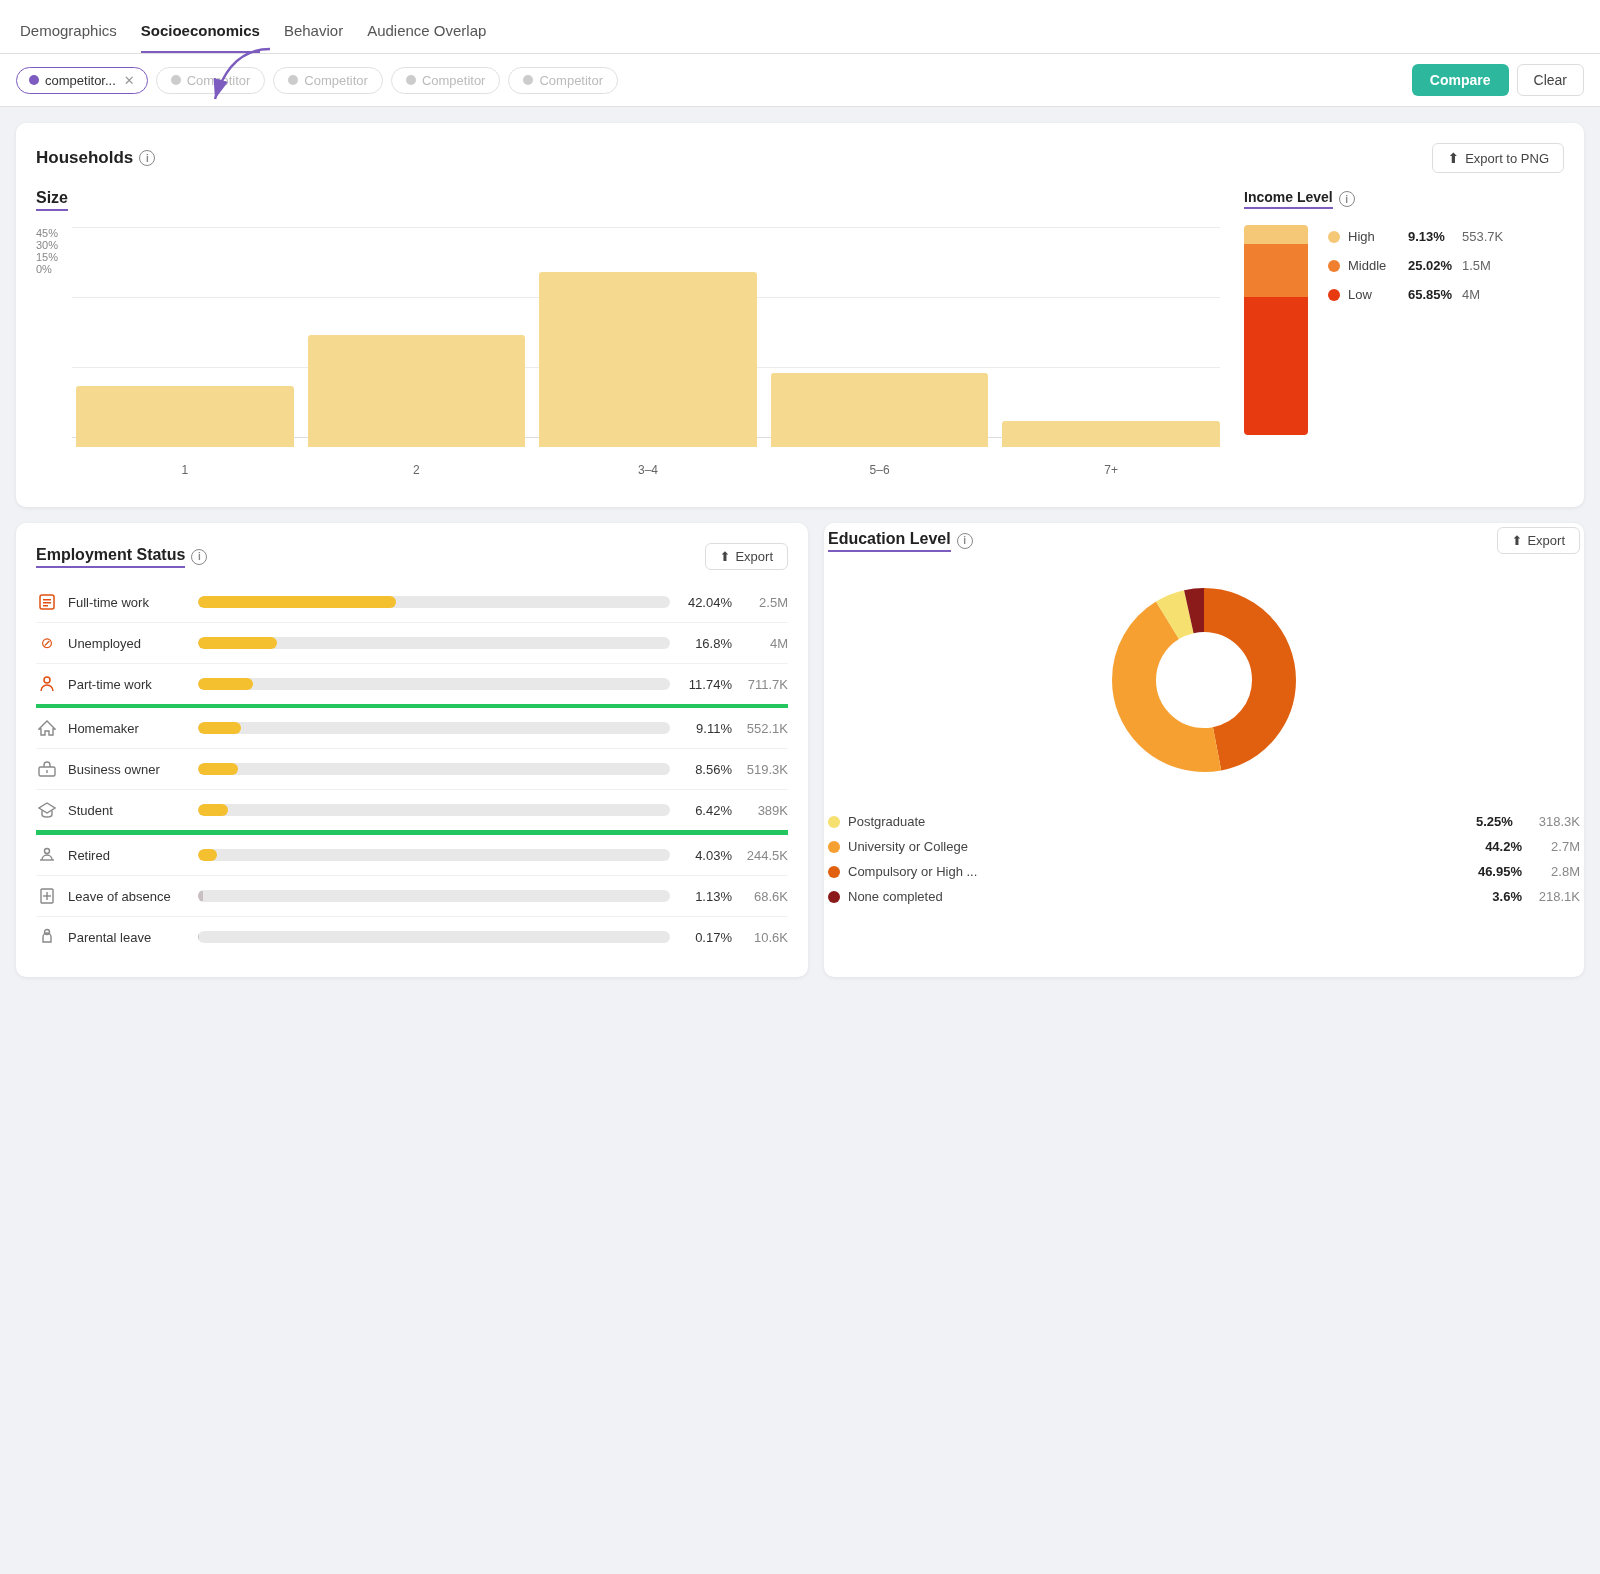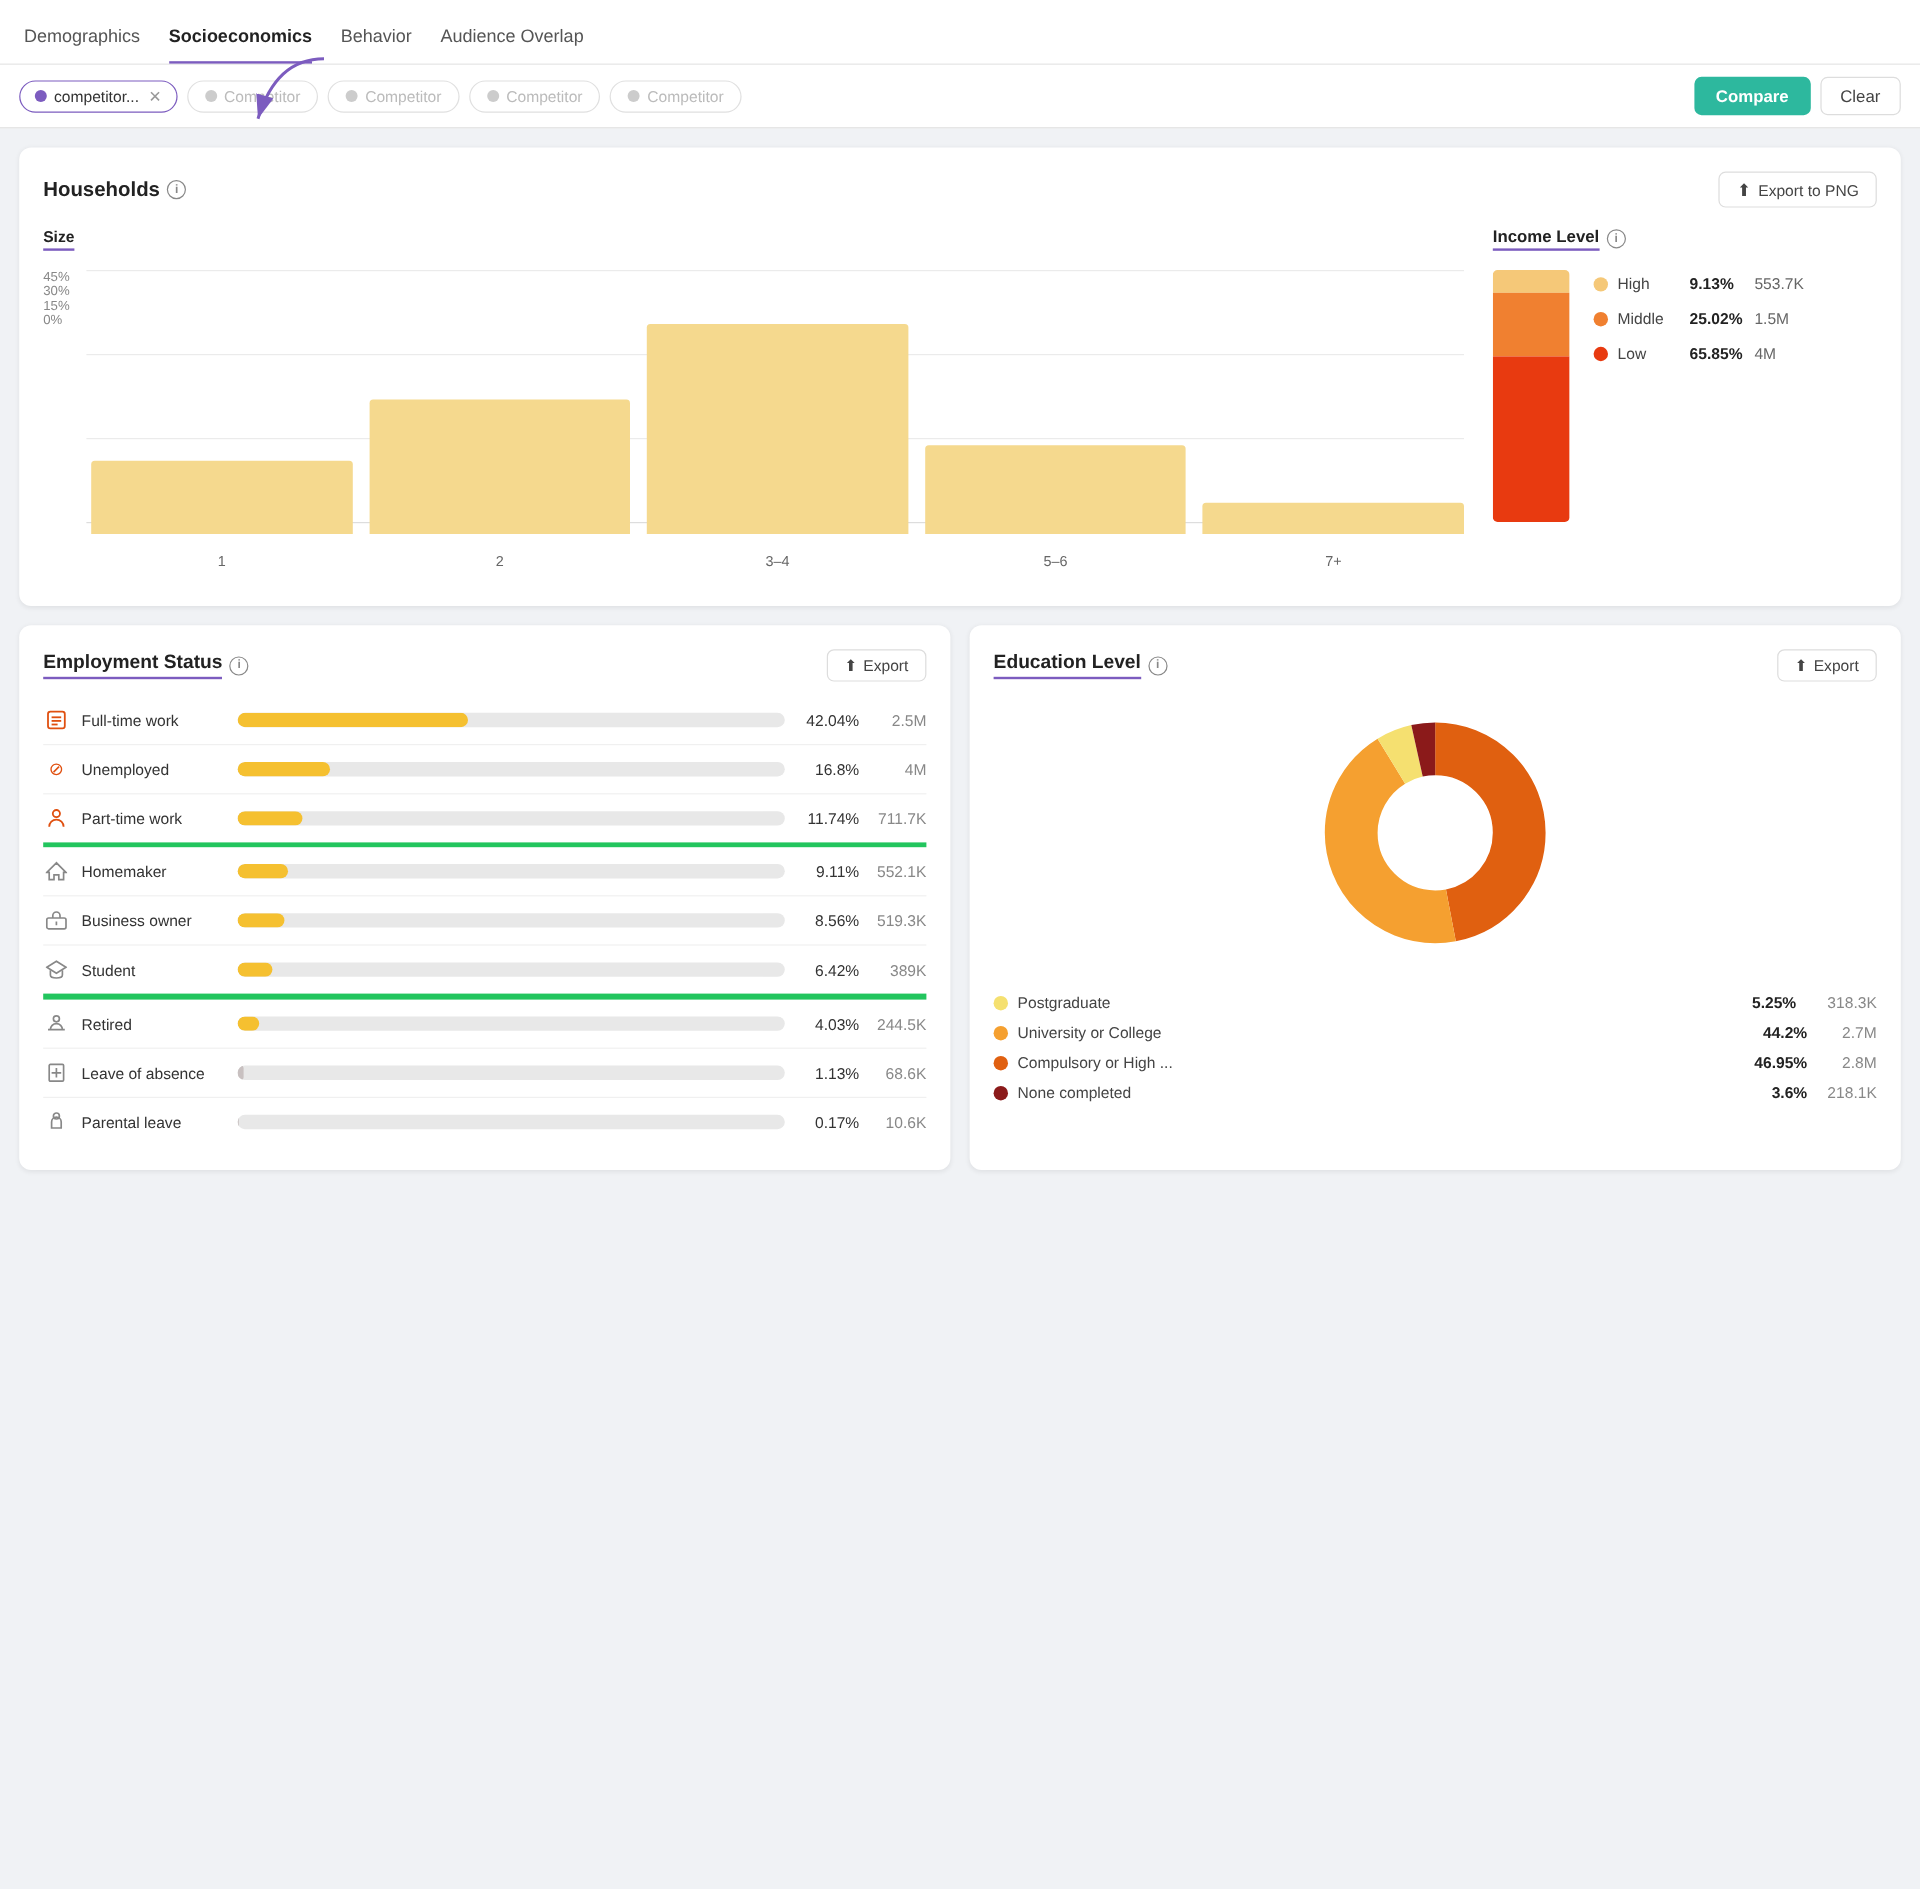--- a/index.html
+++ b/index.html
@@ -69,21 +69,21 @@
       </div>
       <button style="border:1px solid #ddd;border-radius:6px;padding:6px 14px;font-size:13px;color:#444;cursor:pointer;background:#fff;display:flex;align-items:center;gap:6px;">
         <span style="font-size:14px;">⬆</span>
         <span>Export to PNG</span>
       </button>
     </div>
 
     <div style="display:flex; gap:24px;">
 
       <div style="flex:1;">
-        <div style="font-size:13px; font-weight:700; margin-bottom:16px; display:inline-block; border-bottom:2px solid #7c5cbf; padding-bottom:2px;">Size</div>
+        <div style="font-size:16px; font-weight:700; margin-bottom:16px; display:inline-block; border-bottom:2px solid #7c5cbf; padding-bottom:2px;">Size</div>
         <div style="position:relative; height:260px;">
 
           <div style="position:absolute;left:0;top:0;height:210px;display:flex;flex-direction:column;justify-content:flex-start;font-size:11px;color:#888;">
             <span>45%</span>
             <span>30%</span>
             <span>15%</span>
             <span>0%</span>
           </div>
 
           <div style="position:absolute;left:36px;right:0;top:0;border-top:1px solid #ebebeb;"></div>
@@ -302,21 +302,21 @@
           <span style="width:120px;font-size:13px;color:#333;">Parental leave</span>
           <div style="flex:1;height:12px;background:#e8e8e8;border-radius:6px;overflow:hidden;">
             <div style="height:100%;width:0.17%;background:#c8c0c0;border-radius:6px;"></div>
           </div>
           <span style="width:52px;text-align:right;font-size:13px;color:#333;">0.17%</span>
           <span style="width:46px;text-align:right;font-size:13px;color:#888;">10.6K</span>
         </div>
       </div>
     </div>
 
-    <div style="flex:1;background:#fff;border-radius:10px;padding:20px;box-shadow:0 1px 4px rgba(0,0,0,0.07);">
+    <div style="flex:1;background:#fff;border-radius:10px;padding:4px;box-shadow:0 1px 4px rgba(0,0,0,0.07);">
       <div style="display:flex;justify-content:space-between;align-items:center;margin-bottom:16px;">
         <div style="display:flex;align-items:center;gap:6px;">
           <span style="font-size:16px;font-weight:700;border-bottom:2px solid #7c5cbf;padding-bottom:2px;">Education Level</span>
           <span style="width:16px;height:16px;border-radius:50%;border:1.5px solid #888;display:inline-flex;align-items:center;justify-content:center;font-size:10px;color:#888;font-weight:700;cursor:pointer;">i</span>
         </div>
         <button style="border:1px solid #ddd;border-radius:6px;padding:5px 14px;font-size:13px;color:#444;cursor:pointer;background:#fff;display:flex;align-items:center;gap:5px;">
           <span>⬆</span>
           <span>Export</span>
         </button>
       </div>

